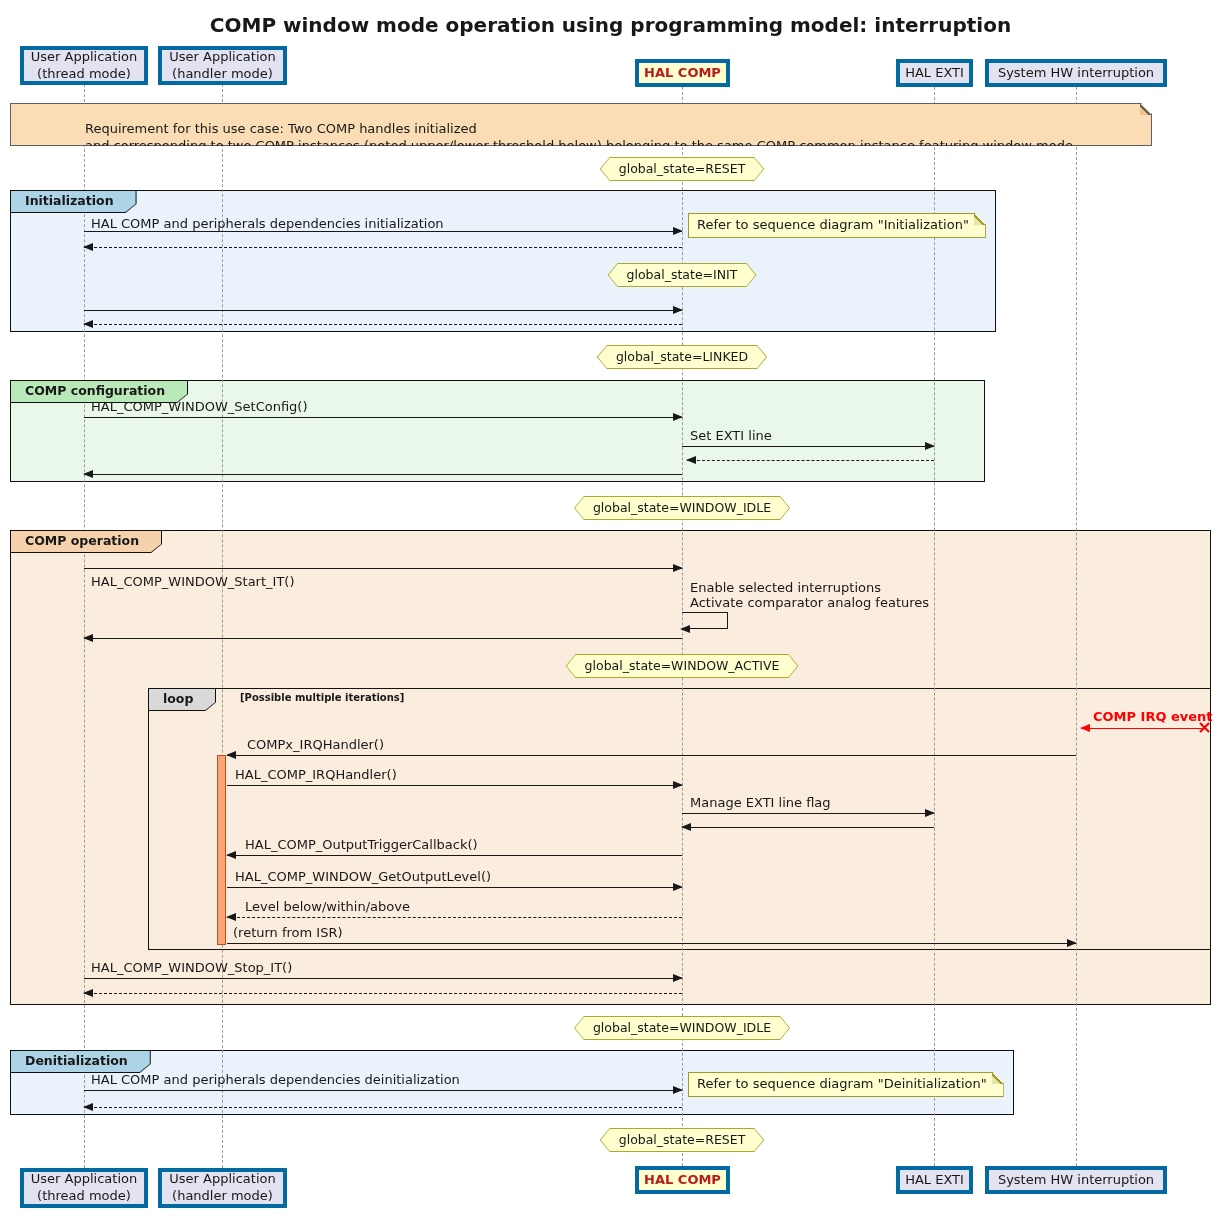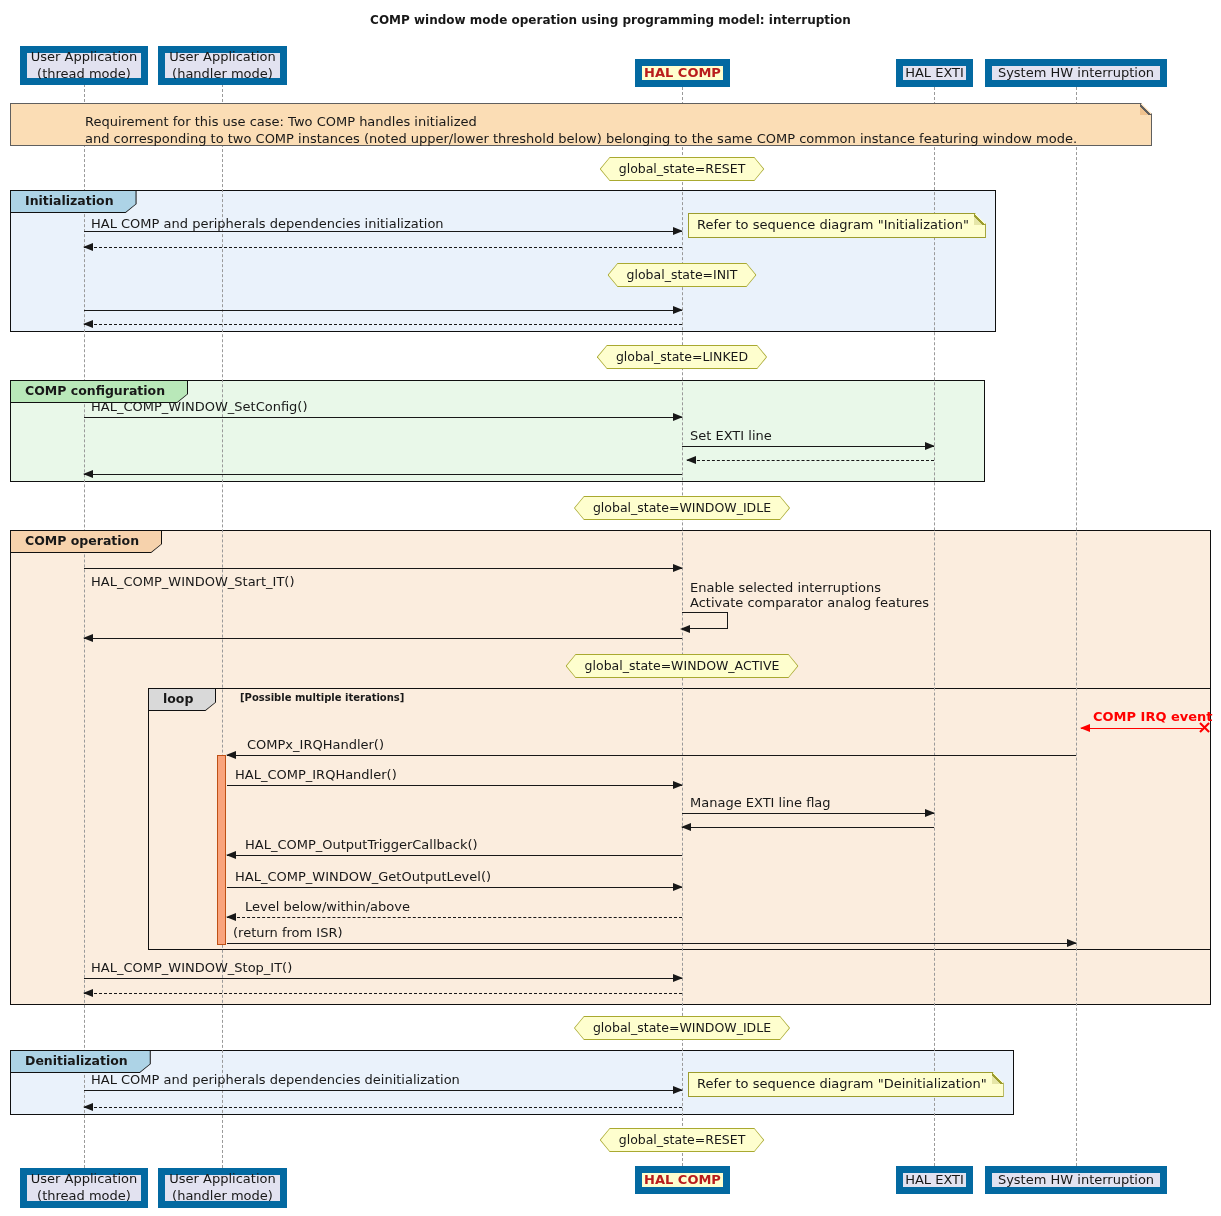--- a/index.html
+++ b/index.html
@@ -2,38 +2,38 @@
 <html><head>
 <meta charset="utf-8">
 <style>
   html,body { margin:0; padding:0; background:#ffffff; }
   #canvas {
     position:relative; width:1221px; height:1216px; background:#ffffff;
     font-family:"DejaVu Sans","Liberation Sans",sans-serif; color:#181818;
     overflow:hidden;
   }
   .title { position:absolute; top:13px; left:0; width:100%; text-align:center;
-           font-weight:bold; font-size:12px; z-index:6; }
+           font-weight:bold; font-size:20px; z-index:6; }
 
   .lifeline { position:absolute; width:0; border-left:1px dashed #9a9a9a; z-index:1; }
 
   .frame { position:absolute; border:1.5px solid #101010; box-sizing:border-box; z-index:0; }
 
   .tab { position:absolute; z-index:2; background:#101010; padding:1px;
          clip-path:polygon(0 0,100% 0,100% calc(100% - 9px),calc(100% - 11px) 100%,0 100%); }
   .tab-in { clip-path:polygon(0 0,100% 0,100% calc(100% - 8px),calc(100% - 10px) 100%,0 100%);
             font-weight:bold; font-size:12.5px; padding:2px 22px 4px 14px; white-space:nowrap; }
   .tab-blue .tab-in   { background:#ADD3E6; }
   .tab-green .tab-in  { background:#B9E8B9;text-align:right; }
   .tab-peach .tab-in  { background:#F6D2AC; }
   .tab-gray .tab-in   { background:#D9D9D9; }
 
   .cond { position:absolute; z-index:4; font-weight:bold; font-size:10px; white-space:nowrap; }
 
-  .participant { position:absolute; z-index:5; background:#E2E2F0; border:7px solid #0369a1;
+  .participant { position:absolute; z-index:5; background:#E2E2F0; border:4px solid #0369a1;
                  display:flex; flex-direction:column; align-items:center; justify-content:center;
                  text-align:center; font-size:13px; line-height:1.3; box-sizing:border-box; }
   .participant.green { background:#FEFECE; color:#b91c1c; font-weight:bold; }
 
   .msg { position:absolute; z-index:4; height:0; border-top:1.2px solid currentColor; color:#181818; }
   .msg.dashed { border-top-style:dashed; }
   .msg.red { color:#FF0000; border-top-width:1.5px; }
   .msg.ah-r::after  { content:""; position:absolute; right:-1px; top:-5px; width:0; height:0;
                       border-style:solid; border-width:4.5px 0 4.5px 10px;
                       border-color:transparent transparent transparent currentColor; }
@@ -59,21 +59,21 @@
   .hex-in { clip-path:polygon(9px 0,calc(100% - 9px) 0,100% 50%,calc(100% - 9px) 100%,9px 100%,0 50%);
             background:#FEFECE; font-size:12.5px; padding:3px 18px 4px; white-space:nowrap; }
 
   .note { --nbg:#FEFECE; --nbd:#9C9C2E; --nfold:#E6E6A8;
           position:absolute; z-index:4; background:var(--nbg); border:1px solid var(--nbd);
           font-size:13px; padding:3px 16px 5px 8px; white-space:nowrap; box-sizing:border-box;
           clip-path:polygon(0 0,calc(100% - 11px) 0,100% 11px,100% 100%,0 100%); }
   .note::after { content:""; position:absolute; top:0; right:0; width:11px; height:11px;
                  background:linear-gradient(to bottom left, transparent 48%, var(--nbd) 48%, var(--nbd) 60%, var(--nfold) 60%); }
   .note.orange { --nbg:#FBDDB5; --nbd:#5f5f5f; --nfold:#EFC28E; padding:4px 10px; }
-  .note-center { width:fit-content; margin:5px auto; text-align:left; line-height:17px; }
+  .note-center { width:fit-content; margin:12px auto; text-align:left; line-height:17px; }
 </style>
 </head>
 <body>
 
 <div id="canvas">
 
   <div class="frame" style="left:10px;top:190px;width:986px;height:142px;background:#EAF2FB;"></div>
   <div class="frame" style="left:10px;top:380px;width:975px;height:102px;background:#E9F8E9;"></div>
   <div class="frame" style="left:10px;top:530px;width:1201px;height:475px;background:#FBEDDE;"></div>
   <div class="frame" style="left:148px;top:688px;width:1063px;height:262px;background:transparent;"></div>

